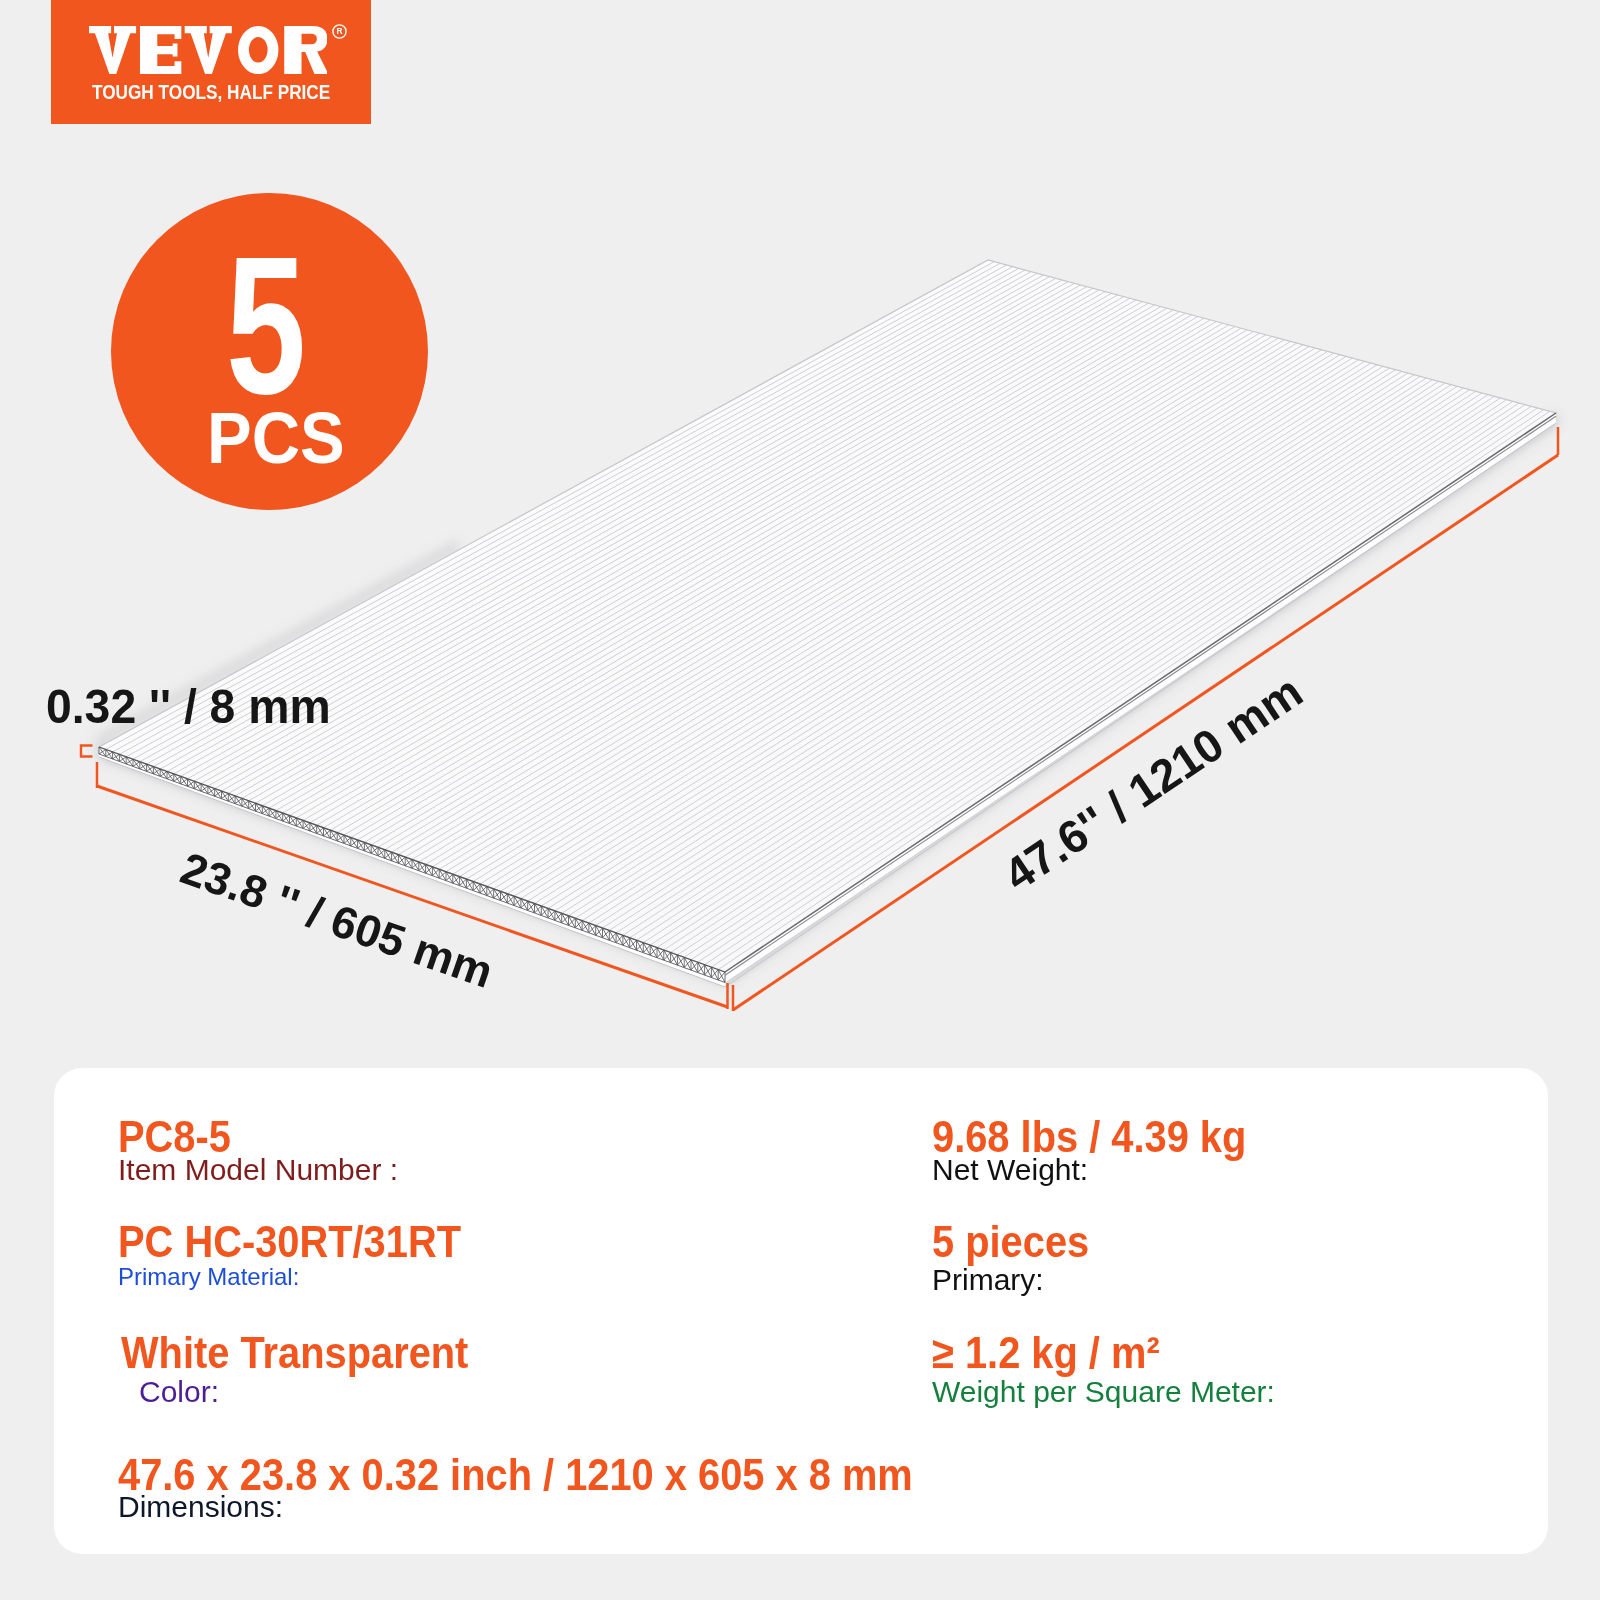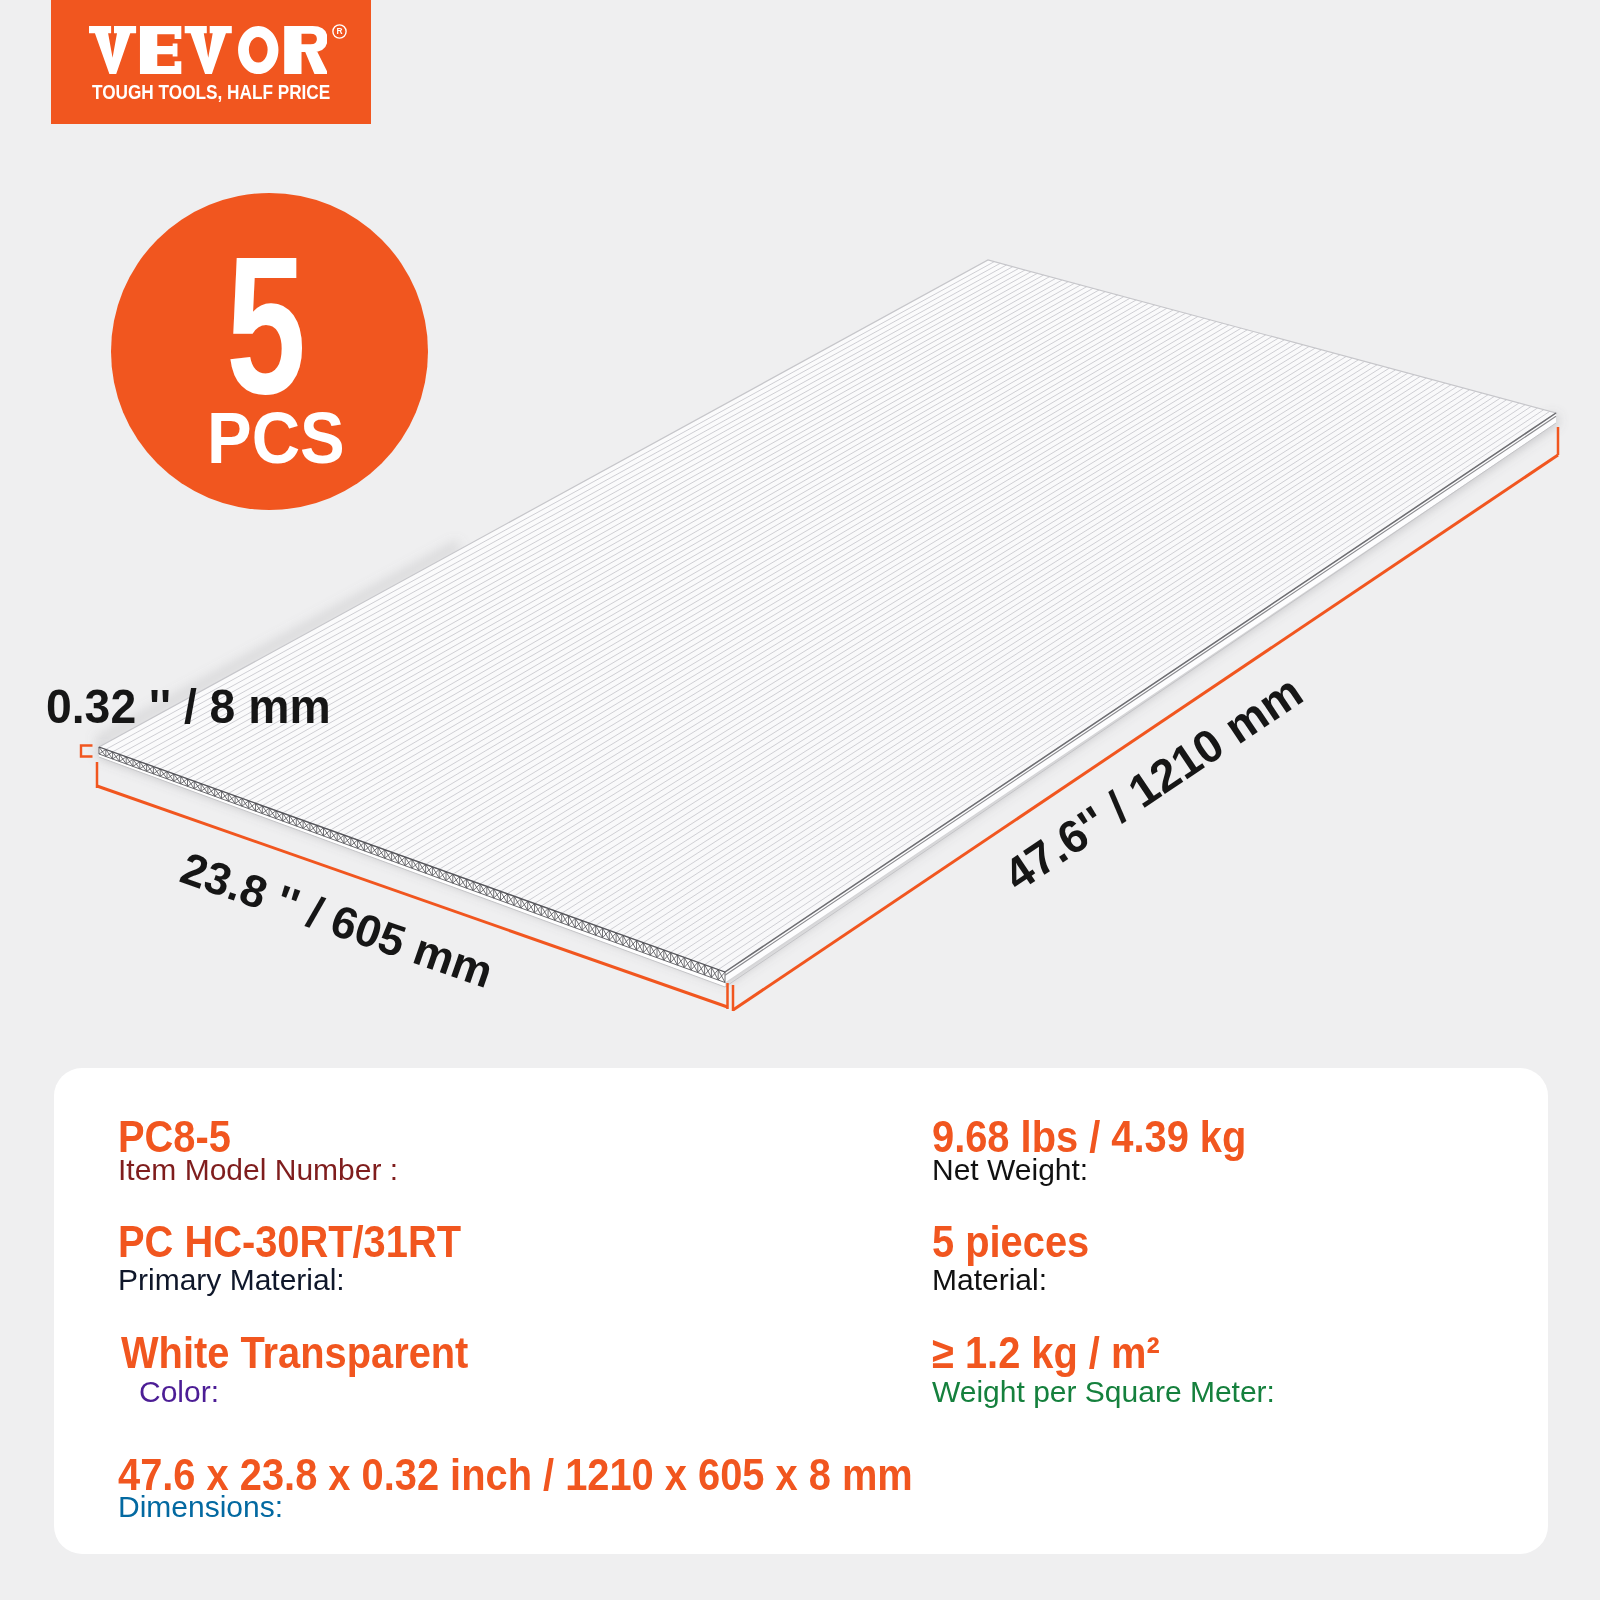--- a/index.html
+++ b/index.html
@@ -72,23 +72,23 @@
 </div>
 
 <div style="position:absolute;left:110.5px;top:193px;width:317px;height:317px;border-radius:50%;background:#f1561f"></div>
 <div style="position:absolute;left:226px;top:226.7px;font-size:197px;font-weight:bold;color:#fff;line-height:1;transform:scaleX(.73);transform-origin:0 0">5</div>
 <div style="position:absolute;left:207px;top:402.1px;font-size:72px;font-weight:bold;color:#fff;line-height:1;transform:scaleX(.93);transform-origin:0 0">PCS</div>
 
 <div style="position:absolute;left:54px;top:1068px;width:1494px;height:486px;background:#ffffff;border-radius:28px"></div>
 <div style="position:absolute;left:118px;top:1115.3px;font-size:44px;font-weight:bold;color:#f1561f;line-height:1;white-space:nowrap;transform:scaleX(.905);transform-origin:0 0">PC8-5</div>
 <div style="position:absolute;left:118px;top:1155.4px;font-size:30px;color:#7f1d1d;line-height:1;white-space:nowrap">Item Model Number&nbsp;:</div>
 <div style="position:absolute;left:118px;top:1220.3px;font-size:44px;font-weight:bold;color:#f1561f;line-height:1;white-space:nowrap;transform:scaleX(.905);transform-origin:0 0">PC HC-30RT/31RT</div>
-<div style="position:absolute;left:118px;top:1265.4px;font-size:30px;color:#0f172a;line-height:1;white-space:nowrap">Primary Material:</div>
+<div style="position:absolute;left:118px;top:1265.4px;font-size:24px;color:#1d4ed8;line-height:1;white-space:nowrap">Primary Material:</div>
 <div style="position:absolute;left:121px;top:1331.3px;font-size:44px;font-weight:bold;color:#f1561f;line-height:1;white-space:nowrap;transform:scaleX(.905);transform-origin:0 0">White Transparent</div>
 <div style="position:absolute;left:139px;top:1377.4px;font-size:30px;color:#4c1d95;line-height:1;white-space:nowrap">Color:</div>
 <div style="position:absolute;left:118px;top:1453.3px;font-size:44px;font-weight:bold;color:#f1561f;line-height:1;white-space:nowrap;transform:scaleX(.905);transform-origin:0 0">47.6 x 23.8 x 0.32 inch / 1210 x 605 x 8 mm</div>
-<div style="position:absolute;left:118px;top:1492.4px;font-size:30px;color:#0369a1;line-height:1;white-space:nowrap">Dimensions:</div>
+<div style="position:absolute;left:118px;top:1492.4px;font-size:30px;color:#0f172a;line-height:1;white-space:nowrap">Dimensions:</div>
 <div style="position:absolute;left:932px;top:1115.3px;font-size:44px;font-weight:bold;color:#f1561f;line-height:1;white-space:nowrap;transform:scaleX(.905);transform-origin:0 0">9.68 lbs / 4.39 kg</div>
 <div style="position:absolute;left:932px;top:1155.4px;font-size:30px;color:#111;line-height:1;white-space:nowrap">Net Weight:</div>
 <div style="position:absolute;left:932px;top:1220.3px;font-size:44px;font-weight:bold;color:#f1561f;line-height:1;white-space:nowrap;transform:scaleX(.905);transform-origin:0 0">5 pieces</div>
-<div style="position:absolute;left:932px;top:1265.4px;font-size:30px;color:#111;line-height:1;white-space:nowrap">Material:</div>
+<div style="position:absolute;left:932px;top:1265.4px;font-size:30px;color:#111;line-height:1;white-space:nowrap">Primary:</div>
 <div style="position:absolute;left:932px;top:1331.3px;font-size:44px;font-weight:bold;color:#f1561f;line-height:1;white-space:nowrap;transform:scaleX(.905);transform-origin:0 0">≥ 1.2 kg / m²</div>
 <div style="position:absolute;left:932px;top:1377.4px;font-size:30px;color:#15803d;line-height:1;white-space:nowrap">Weight per Square Meter:</div>
 
 </body></html>

